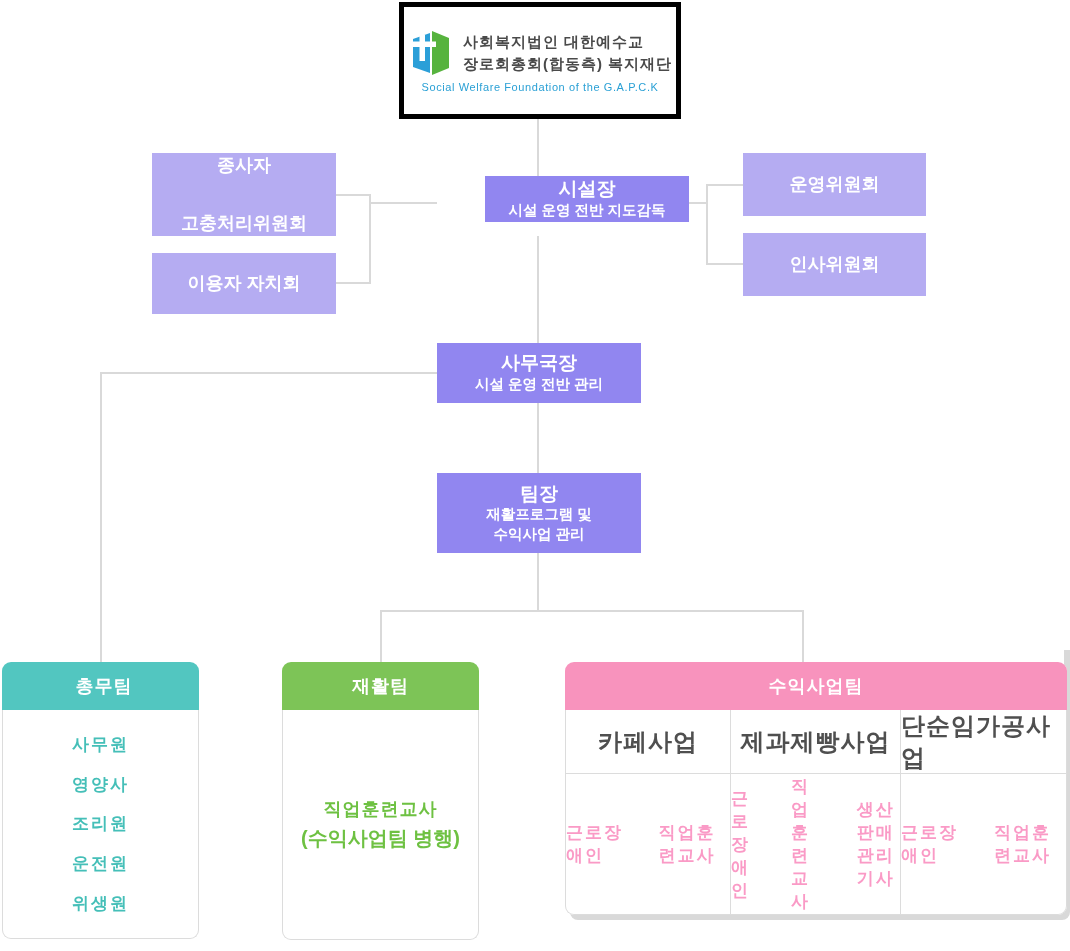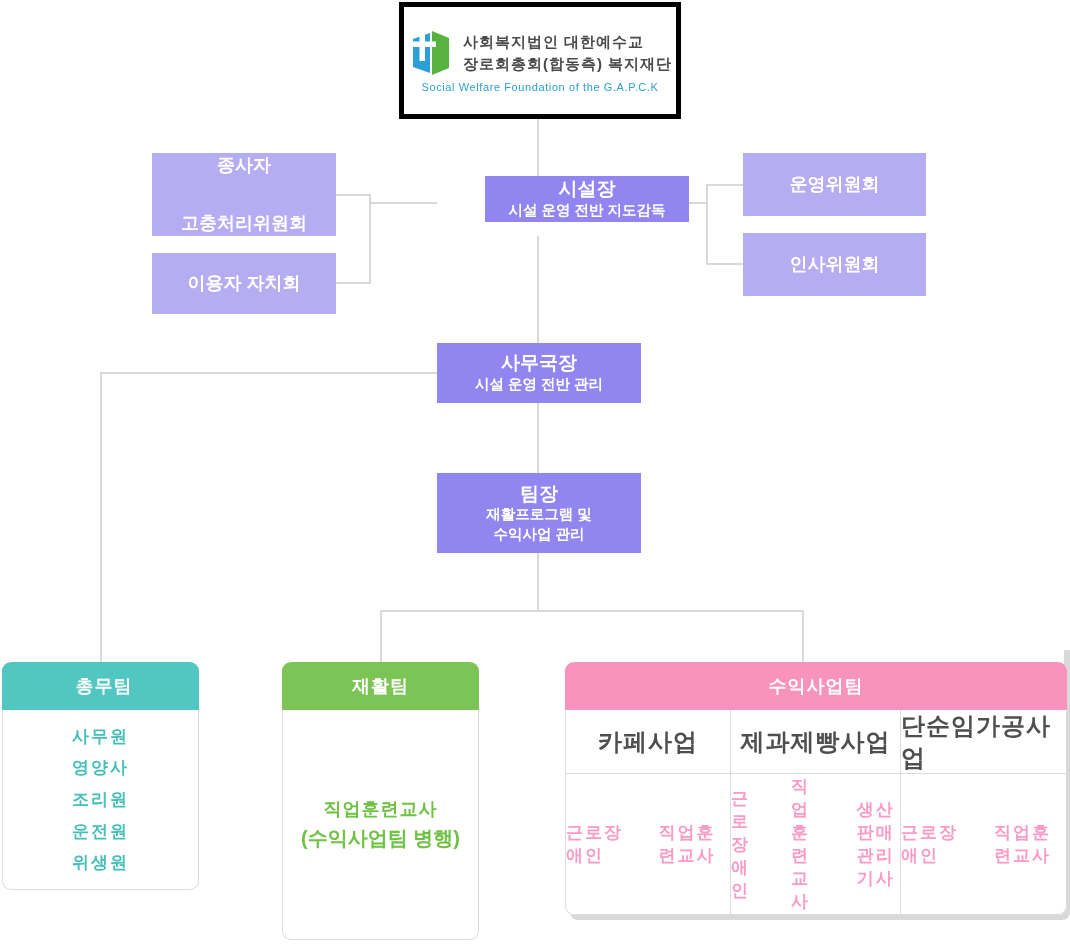--- a/index.html
+++ b/index.html
@@ -32,21 +32,21 @@
   
   .panel{position:absolute;}
   .panel .hd{height:48px;border-radius:9px 9px 0 0;display:flex;align-items:center;
     justify-content:center;color:#fff;font-weight:bold;font-size:18px;letter-spacing:1px;}
   .panel .bd{background:#fff;border:1px solid #dcdcdc;border-top:none;border-radius:0 0 9px 9px;}
   .hd-teal{background:#52c6c0;padding-left:7px;}
   .hd-green{background:#7dc457;}
   .hd-pink{background:#f893bd;}
 
   .panel-general{left:2px;top:662px;width:197px;height:278px;}
-  .panel-general .bd{height:180px;display:flex;flex-direction:column;justify-content:space-evenly;
+  .panel-general .bd{height:229px;display:flex;flex-direction:column;justify-content:space-evenly;
     align-items:center;padding:6px 0;box-sizing:border-box;}
   .member-teal{color:#45bfb8;font-weight:bold;font-size:17px;letter-spacing:2px;}
 
   .panel-rehab{left:282px;top:662px;width:197px;height:278px;}
   .panel-rehab .bd{height:229px;display:flex;flex-direction:column;justify-content:center;
     align-items:center;gap:4px;}
   .member-green{color:#6ec142;font-weight:bold;font-size:18px;letter-spacing:1px;}
   .note-green{color:#6ec142;font-weight:bold;font-size:20px;}
 
   .panel-business{left:565px;top:662px;width:502px;height:253px;z-index:2;

